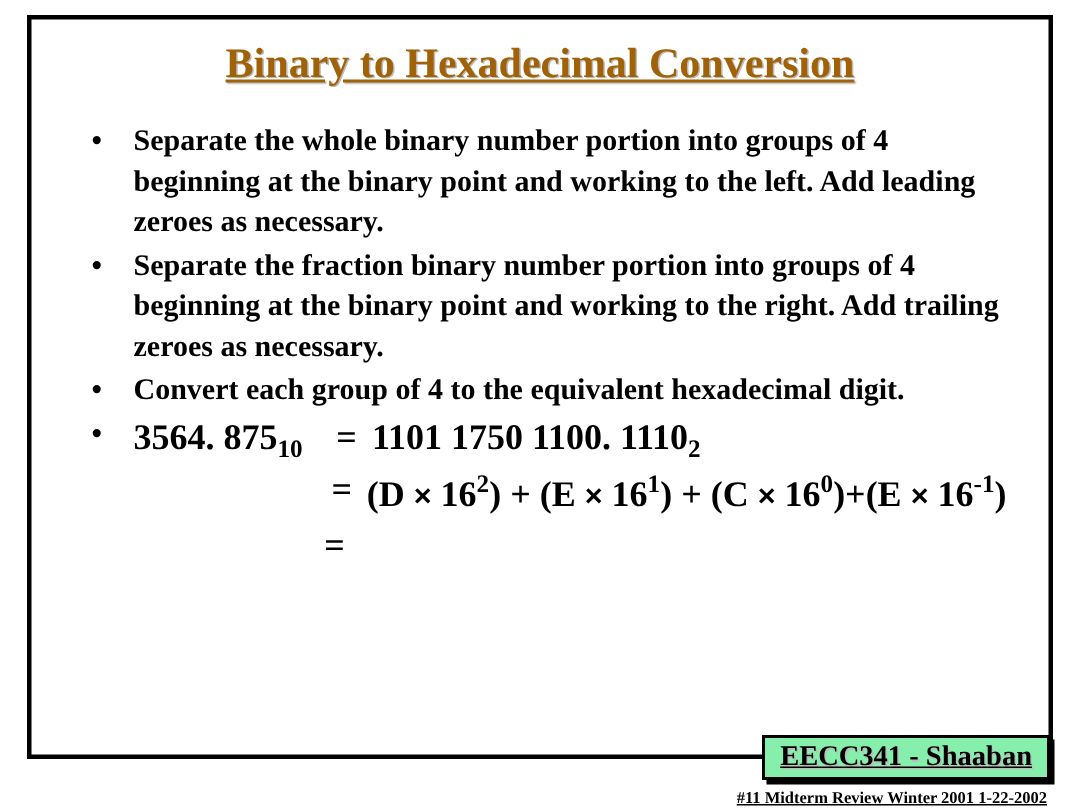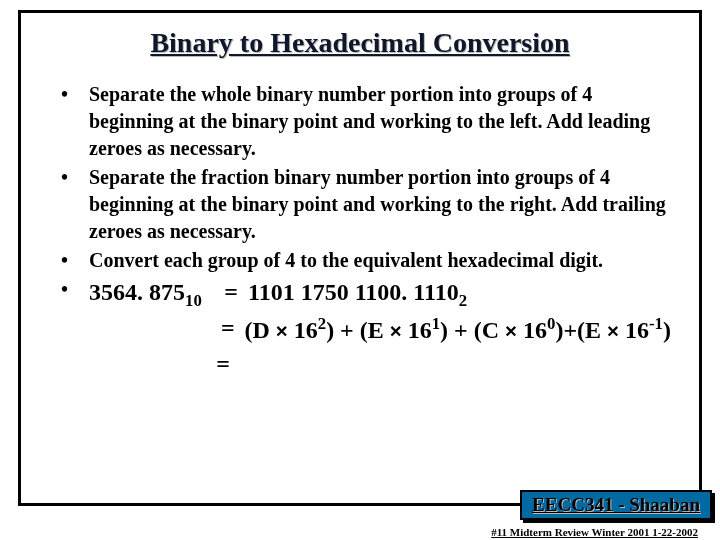--- a/index.html
+++ b/index.html
@@ -19,21 +19,21 @@
     bottom: 34px;
     border: 3px solid #000;
     padding: 14px 28px 10px 28px;
   }
   .title {
     text-align: center;
     font-size: 28px;
     font-weight: bold;
     text-decoration: underline;
     margin-bottom: 22px;
-    color: #0f172a;
+    color: #a16207;
     text-shadow: 1px 1px 0 #bbb;
   }
   ul.bullets {
     list-style: none;
     font-size: 20px;
     font-weight: bold;
     line-height: 1.35;
   }
   ul.bullets > li {
     position: relative;
@@ -58,25 +58,25 @@
     white-space: nowrap;
   }
   .eq-lhs { display:inline-block; }
   .eq-eq { display:inline-block; text-align:center; }
   .eq-rhs { display:inline-block; }
   sub { font-size: 0.7em; vertical-align: sub; }
   sup { font-size: 0.7em; vertical-align: super; }
   .mult { font-family: Arial, sans-serif; font-size: 0.85em; }
   .footer-badge {
     position: absolute;
-    right: 8px;
+    right: 20px;
     bottom: 20px;
     border: 2px solid #000;
     box-shadow: 3px 3px 0 #000;
-    background: #0369a1;
+    background: #86efac;
     padding: 2px 10px 2px 10px;
     font-size: 19px;
     font-weight: bold;
     text-decoration: underline;
     text-shadow: 1px 1px 0 #bbb;
   }
   .footer-line {
     position: absolute;
     right: 22px;
     bottom: 2px;

